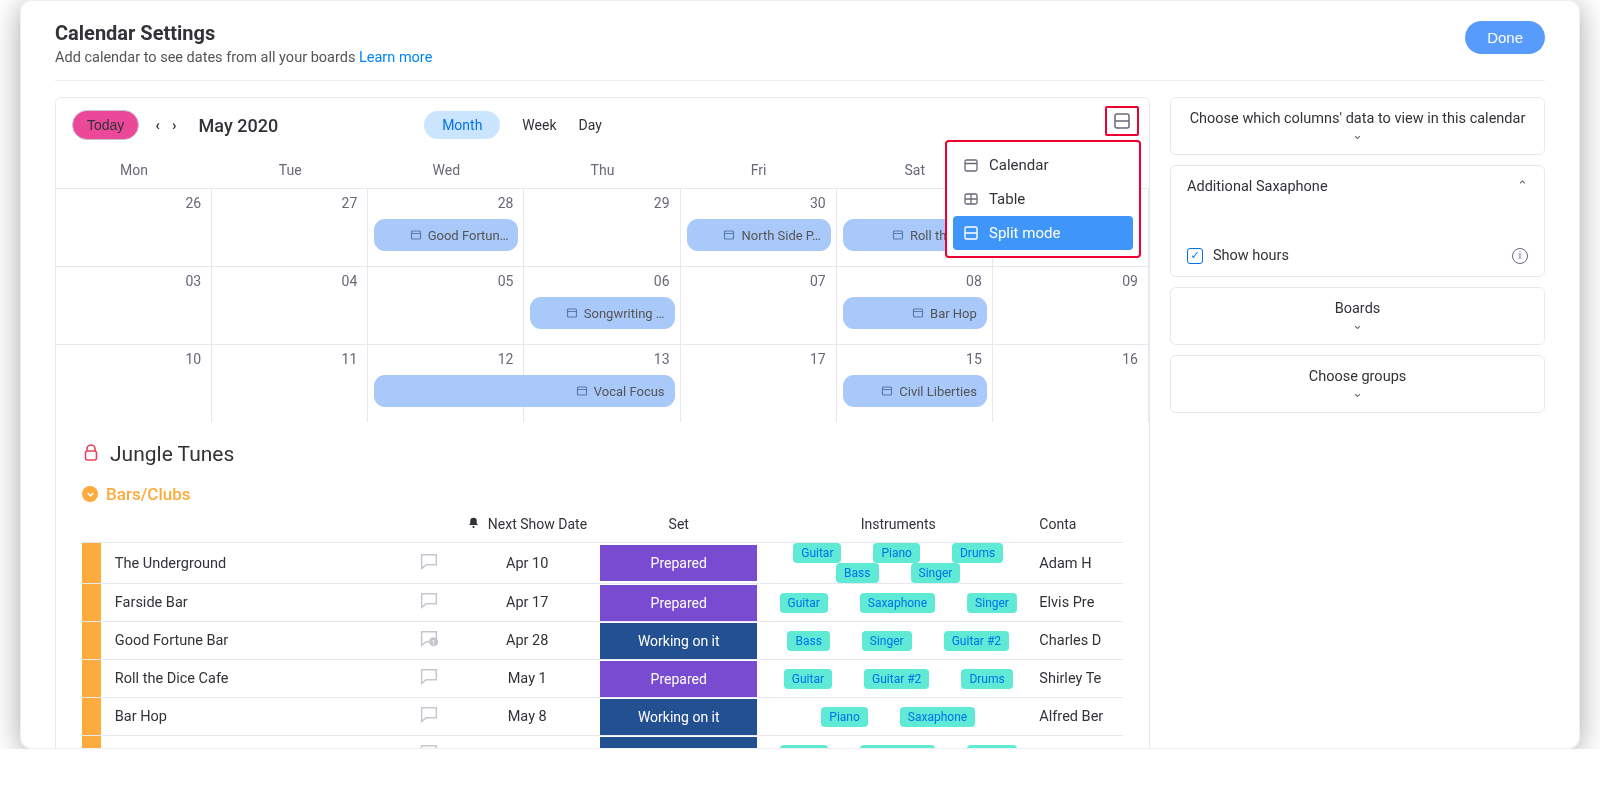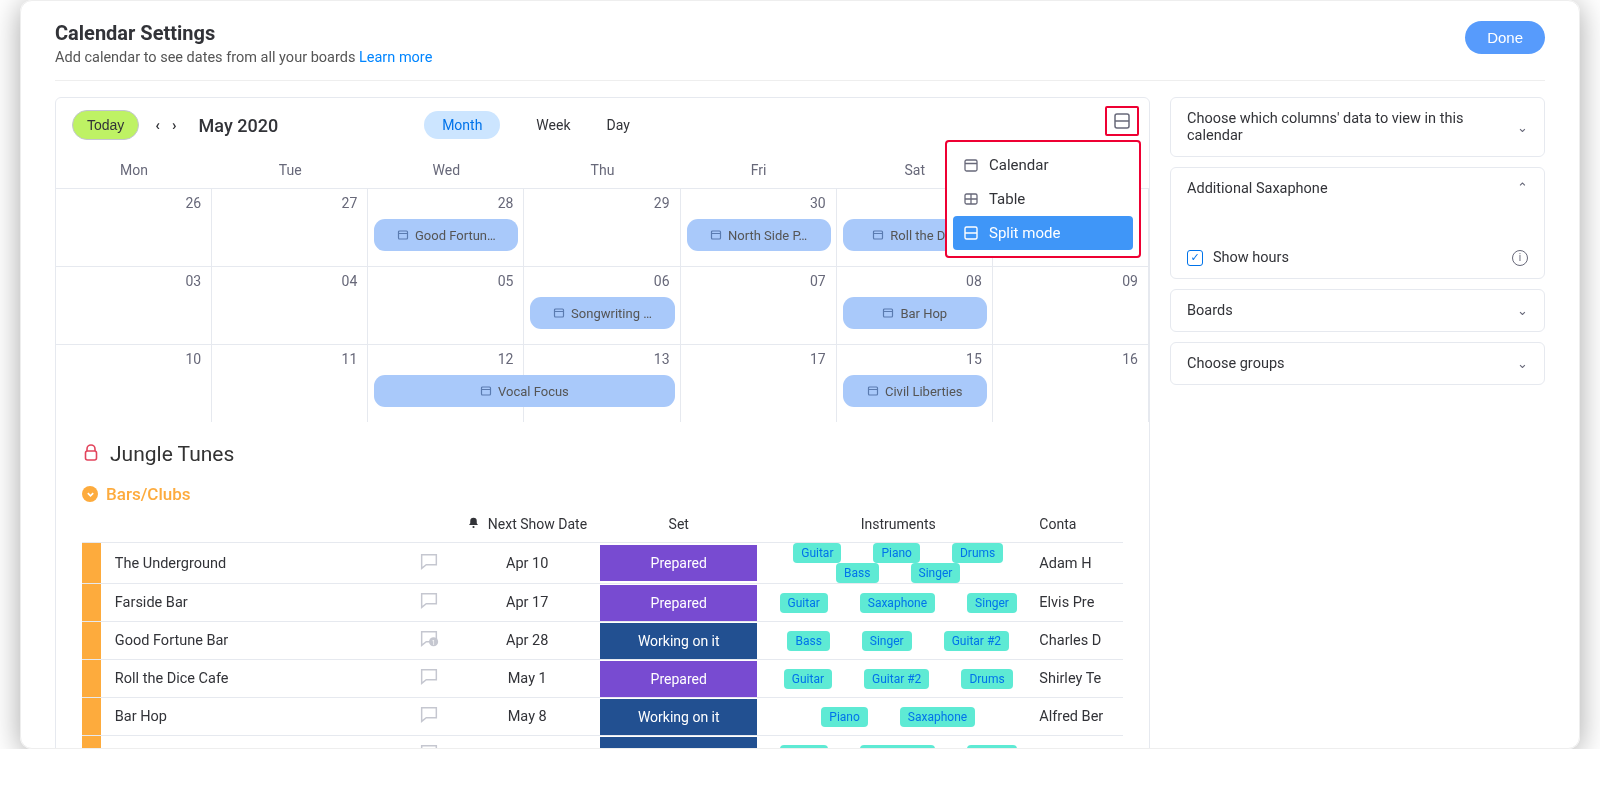--- a/index.html
+++ b/index.html
@@ -13,44 +13,44 @@
   .header-left p a { color: #0085ff; text-decoration: none; }
   .done-btn { background: #579bfc; color:#fff; padding:8px 22px; border:none; border-radius:20px; font-size:15px; cursor:pointer;}
   
   
   .body { display:flex; gap:20px; padding-top:16px;}
   .left-pane { flex:1; border:1px solid #e6e9ef; border-radius:6px; overflow:hidden; position:relative;}
   .right-pane { width:375px; display:flex; flex-direction:column; gap:10px;}
   
   
   .cal-toolbar { display:flex; align-items:center; padding:12px 16px; gap:16px; position:relative;}
-  .today-pill { border:1px solid #c3c6d1; border-radius:18px; padding:6px 14px; font-size:14px; color:#323338; background:#bef264; cursor:pointer;}
+  .today-pill { border:1px solid #c3c6d1; border-radius:18px; padding:6px 14px; font-size:14px; color:#323338; background:#ec4899; cursor:pointer;}
   .nav-arrows { display:flex; gap:12px; font-weight:700; color:#323338; font-size:15px;}
   .nav-arrows span { cursor:pointer; }
   .cal-title { font-size:18px; font-weight:500; color:#323338; margin-left:6px;}
-  .view-group { display:flex; align-items:center; gap:36px; margin-left:130px;}
+  .view-group { display:flex; align-items:center; gap:22px; margin-left:130px;}
   .view-pill { background:#cce5ff; color:#0073ea; padding:6px 18px; border-radius:16px; font-size:14px; cursor:pointer;}
   .view-link { font-size:14px; color:#323338; cursor:pointer;}
   .split-trigger { position:absolute; right:10px; top:8px; border:2px solid #e03; padding:4px 6px; border-radius:2px; cursor:pointer;}
   .split-trigger svg { display:block;}
   
   
   .split-menu { position:absolute; right:8px; top:42px; background:#fff; border:2px solid #e03; border-radius:4px; width:196px; padding:6px; z-index:10;}
   .split-menu-item { display:flex; align-items:center; gap:10px; padding:8px 10px; font-size:15px; color:#323338; cursor:pointer; border-radius:4px;}
   .split-menu-item.active { background:#3f96f8; color:#fff;}
   .split-menu-item svg { flex-shrink:0;}
   
   
   .day-header { display:grid; grid-template-columns: repeat(7,1fr);}
   .day-header div { text-align:center; padding:10px 0; font-size:14px; color:#676879;}
   .cal-row { display:grid; grid-template-columns: repeat(7,1fr); border-top:1px solid #e6e9ef; height:78px; position:relative;}
   .cal-cell { border-right:1px solid #e6e9ef; position:relative;}
   .cal-cell:last-child { border-right:none;}
   .date-num { position:absolute; right:10px; top:6px; color:#676879; font-size:14px;}
-  .event { position:absolute; top:30px; height:22px; background:#a9c9fa; color:#555; font-size:13px; display:flex; align-items:center; justify-content:center; gap:6px; border-radius:11px; padding:16px 10px; overflow:hidden; white-space:nowrap;}
+  .event { position:absolute; top:30px; height:22px; background:#a9c9fa; color:#555; font-size:13px; display:flex; align-items:center; justify-content:flex-end; gap:6px; border-radius:11px; padding:16px 10px; overflow:hidden; white-space:nowrap;}
   .event svg { width:12px; height:12px;}
   
   
   .board-area { padding:20px 26px; background:#fff;}
   .board-title-row { display:flex; align-items:center; gap:10px; margin-bottom:18px;}
   .board-title { font-size:21px; font-weight:400; color:#333;}
   .lock-icon { color:#e2445c;}
   .group-title-row { display:flex; align-items:center; gap:8px; color:#fdab3d; font-size:17px; font-weight:500;}
   .group-title-row .caret { width:16px; height:16px; background:#fdab3d; border-radius:50%; display:inline-flex; align-items:center; justify-content:center;}
   .group-title-row .caret svg { width:9px; height:9px;}
@@ -67,21 +67,21 @@
   .date-cell { text-align:center; width:140px; color:#323338; font-size:14.5px;}
   .status-cell { width:150px;}
   .status-badge { display:block; color:#fff; text-align:center; padding:10px 12px; font-size:14px;}
   .st-purple { background:#784bd1;}
   .st-navy { background:#225091;}
   .instr-cell { text-align:center; width:270px;}
   .tag { display:inline-block; background:#5eead4; color:#0073ea; font-size:12px; padding:3px 8px; border-radius:4px; margin:0 16px;}
   .contact-cell { text-align:left; width:80px; color:#323338; font-size:14.5px; white-space:nowrap; overflow:hidden;}
   
   
-  .panel-card { border:1px solid #e6e9ef; border-radius:6px; padding:12px 16px; display:flex; justify-content:space-between; align-items:center; font-size:14.5px; color:#323338; cursor:pointer;}
+  .panel-card { border:1px solid #e6e9ef; border-radius:6px; padding:12px 16px; display:flex; justify-content:space-between; align-items:center; font-size:14.5px; color:#323338; cursor:pointer;flex-direction:column;}
   .panel-card.tall { align-items:flex-start; height:112px; flex-direction:column;}
   .chev { color:#676879; font-size:13px;}
   .checkbox-row { display:flex; align-items:center; gap:10px; width:100%;}
   .cb { width:16px; height:16px; border:1.5px solid #0073ea; border-radius:3px; display:inline-flex; align-items:center; justify-content:center; color:#0073ea; font-size:11px;}
   .info-circ { margin-left:auto; width:16px; height:16px; border:1.2px solid #676879; border-radius:50%; display:inline-flex; align-items:center; justify-content:center; font-size:10px; color:#676879;}
 </style>
 </head>
 <body>
 
 <div class="frame">

